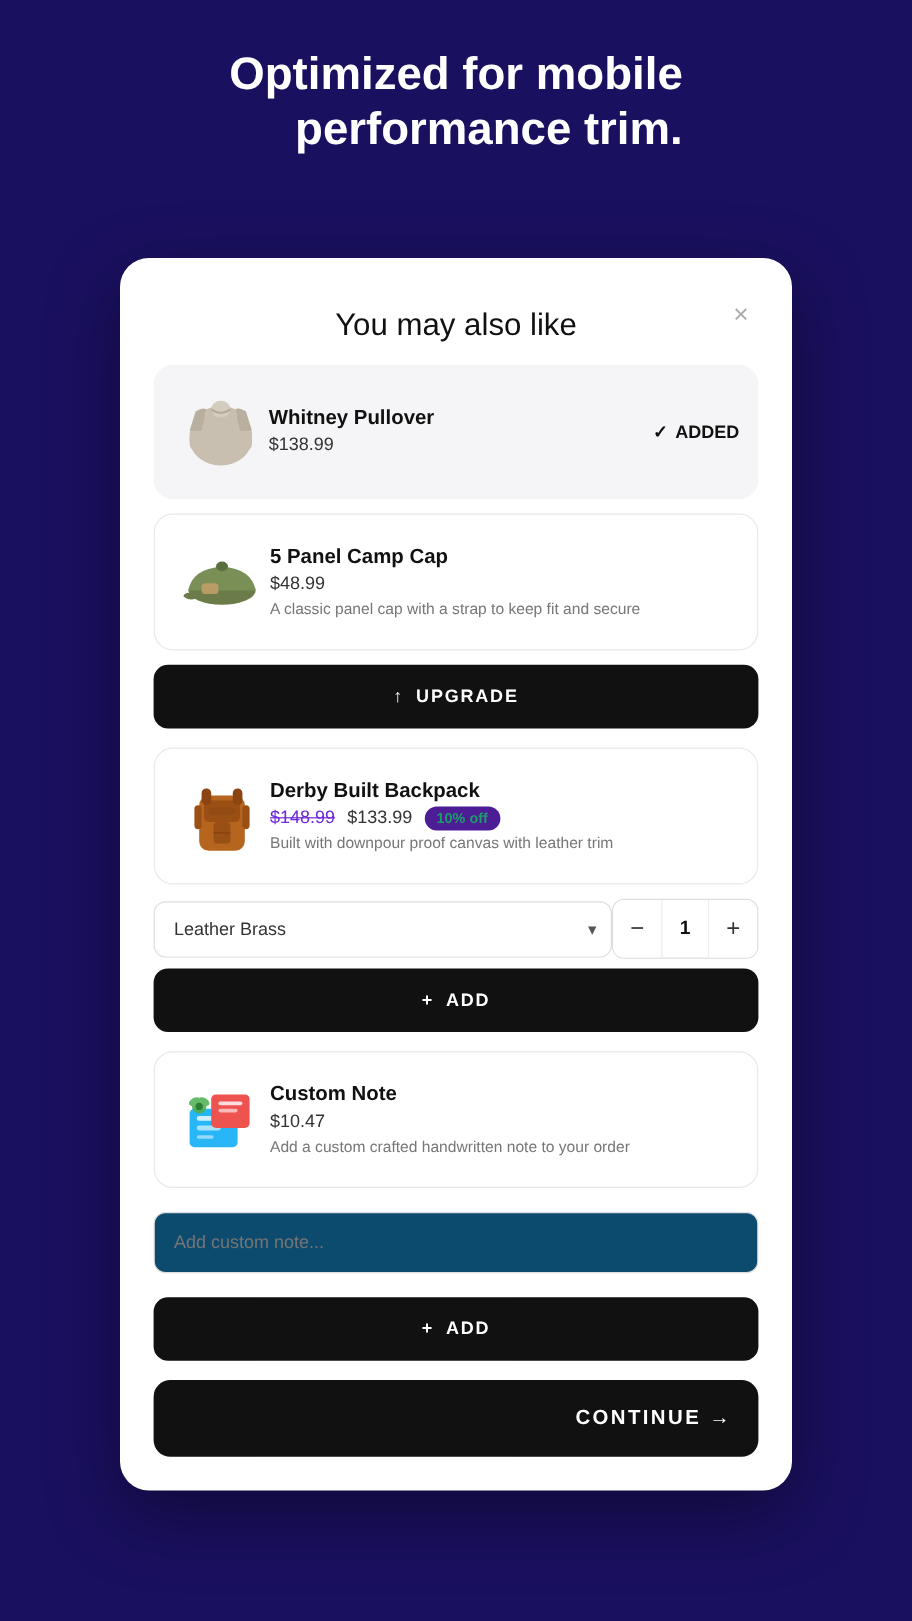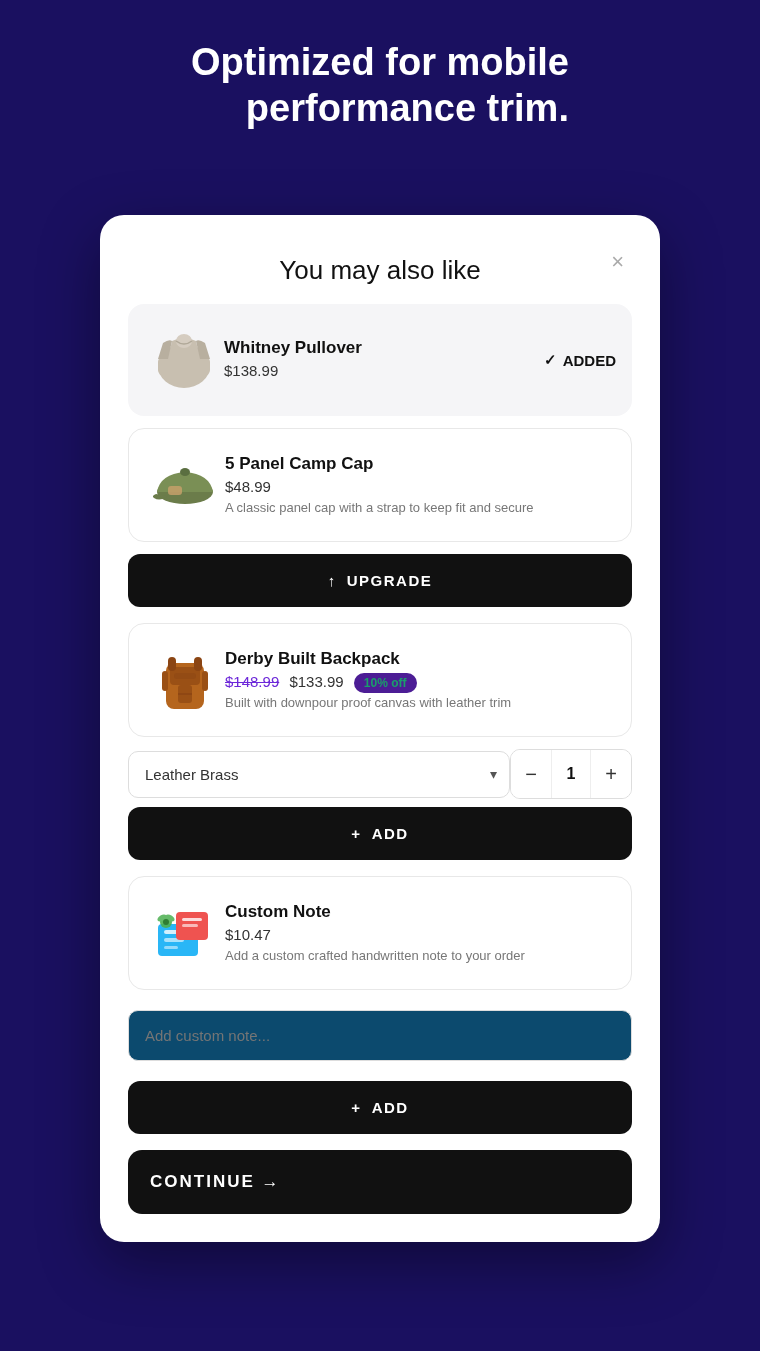--- a/index.html
+++ b/index.html
@@ -210,21 +210,21 @@
       border-radius: 10px;
       padding: 16px;
       font-size: 15px;
       color: #aaa;
       width: calc(100% - 32px);
       background: #0c4a6e;
     }
     .continue-btn {
       display: flex;
       align-items: center;
-      justify-content: flex-start;
+      justify-content: flex-end;
       gap: 12px;
       background: #111;
       color: #fff;
       border: none;
       width: calc(100% - 32px);
       margin: 4px 16px 16px;
       border-radius: 14px;
       padding: 22px;
       font-size: 17px;
       font-weight: 700;

